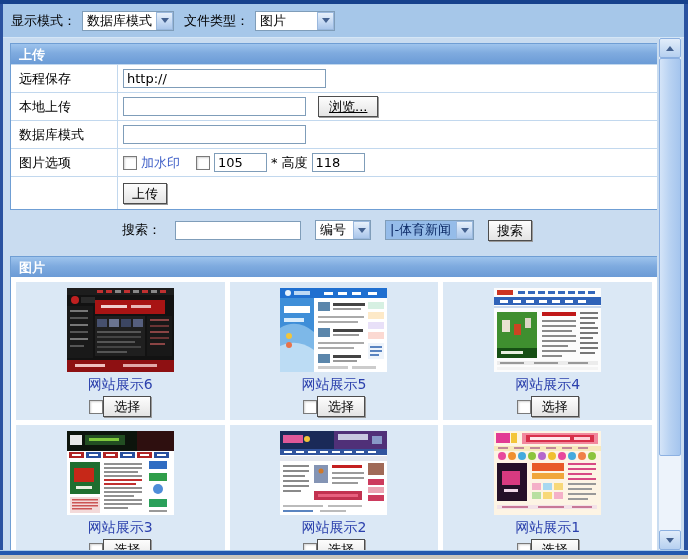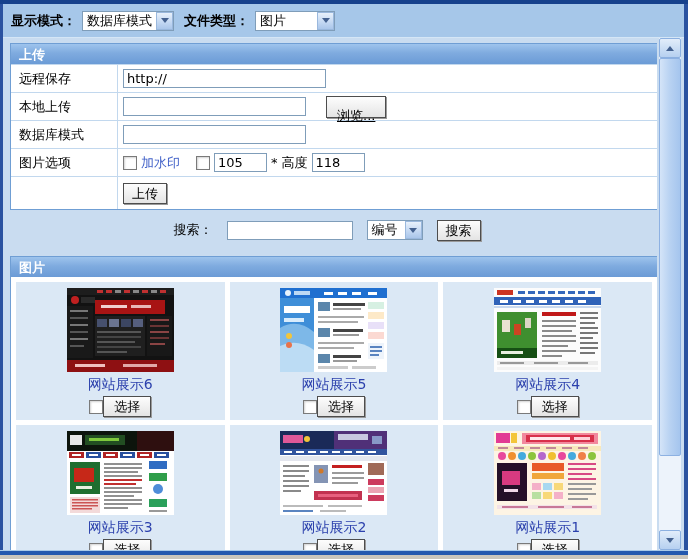--- a/index.html
+++ b/index.html
@@ -18,21 +18,21 @@
   .frame-bottom .l1 { height:1px; background:#a8c8e8; }
   .frame-bottom .l2 { height:4px; background:#2257ae; }
   .frame-bottom .l3 { height:4px; background:#c8c4bc; }
 
   
   .toolbar {
     position:absolute; left:3px; top:4px; width:681px; height:34px;
     background:#a6c7e9; border-bottom:1px solid #d5e6f6;
     display:flex; align-items:center; padding-left:8px; gap:6px;
   }
-  .tb-label { font-weight:bold; }
+  .tb-label { font-weight:normal; }
 
   
   .combo {
     height:20px; background:#fff; border:1px solid #7f9db9;
     display:inline-flex; align-items:center; cursor:default;
   }
   .combo .combo-text { padding:0 4px; white-space:nowrap; overflow:hidden; font-size:13px; flex:1; }
   .combo .combo-btn {
     width:17px; height:18px; margin:0; border:1px solid #9ab8dd;
     background:linear-gradient(180deg,#e8f1fb 0%,#c2d7f2 60%,#aac6ea 100%);
@@ -69,21 +69,21 @@
   .txt-alias { width:183px; }
   .txt-dim { width:53px; }
   .txt-search { width:126px; }
 
   .btn {
     font-size:13px; font-family:"DejaVu Sans",sans-serif;
     background:linear-gradient(180deg,#fdfdfd,#e4e4e4);
     border:1px solid #4d4d4d; box-shadow:1px 1px 0 #9a9a9a;
     padding:1px 8px; height:21px; cursor:default; color:#000;
   }
-  .btn-browse { margin-left:16px; padding:10px 10px;text-decoration:underline; }
+  .btn-browse { margin-left:8px; padding:1px 10px;text-decoration:underline; }
 
   .cb { appearance:none; -webkit-appearance:none; width:14px; height:14px; background:#fff;
         border:1px solid #7a7a7a; box-shadow:inset 1px 1px 2px rgba(0,0,0,.18); margin:0; }
   .link-blue { color:#4161c8; }
   .opt-gap { width:8px; }
 
   
   .search-bar { position:absolute; left:0; top:180px; width:648px; height:24px;
                 display:flex; align-items:center; justify-content:center; gap:14px; }
 
@@ -177,20 +177,26 @@
         <button class="btn">上传</button>
       </div>
     </div>
   </div>
 
   <div class="search-bar">
     <span>搜索：</span>
     <input class="txt txt-search" type="text" value="" style="">
     <div class="combo combo-field">
       <span class="combo-text">编号</span>
+      <span class="combo-btn">
+          <span class="chev-down"></span>
+        </span>
+    </div>
+    <div class="combo combo-category">
+      <span class="combo-text">|-体育新闻</span>
       <span class="combo-btn">
           <span class="chev-down"></span>
         </span>
     </div>
     <button class="btn">搜索</button>
   </div>
 
   <div class="panel gallery-panel">
     <div class="panel-header">图片</div>
     <div class="gallery-grid">

